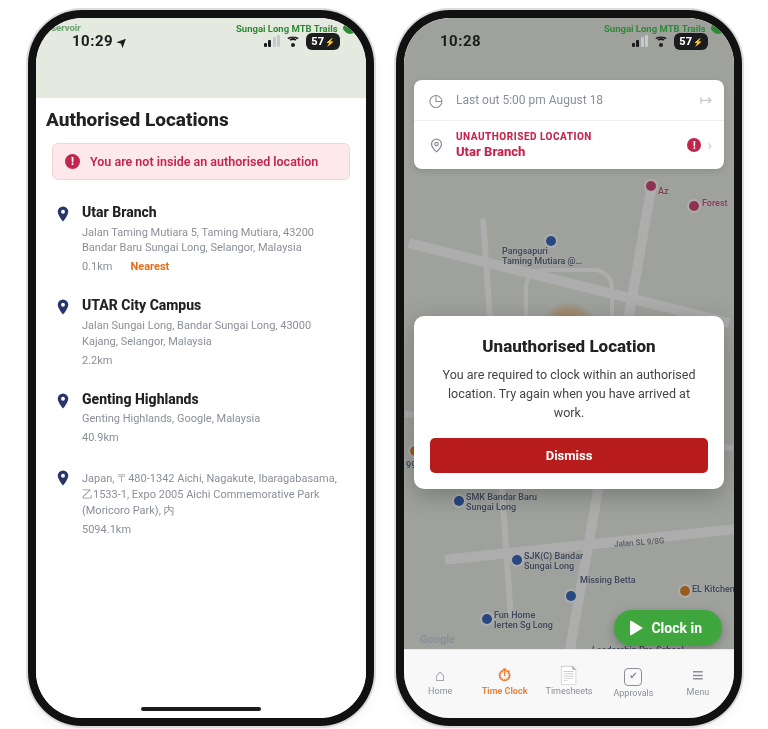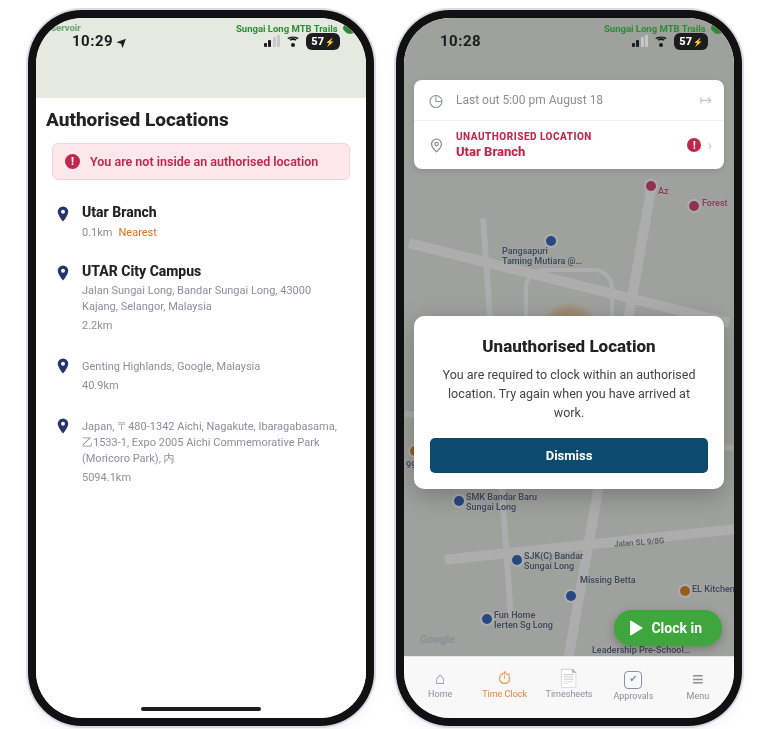--- a/index.html
+++ b/index.html
@@ -37,21 +37,21 @@
   .warn-text { color:#c3264c; font-size:12.5px; font-weight:600; }
 
   
   .loc-list { padding:0 16px; }
   .loc-item { display:flex; gap:10px; padding:10px 2px 14px 2px; }
   .pin { width:18px; height:18px; flex:none; margin-top:1px; }
   .pin svg { display:block; }
   .loc-name { font-size:14px; font-weight:800; color:#222; line-height:1.25; }
   .loc-addr { font-size:11px; color:#8a8f99; line-height:1.45; margin-top:3px; max-width:260px; }
   .loc-dist { font-size:11px; color:#8a8f99; margin-top:4px; }
-  .loc-dist .near { color:#e0701c; font-weight:400; margin-left:6px; }
+  .loc-dist .near { color:#e0701c; font-weight:700; margin-left:18px; }
 
   .home-indicator { position:absolute; bottom:7px; left:50%; transform:translateX(-50%); width:120px; height:4px; border-radius:3px; background:#1c1c1e; }
 
   
   .mapbg { position:absolute; inset:0; background:#e9ede6; }
   .road { position:absolute; background:#fff; }
   .poi-dot { position:absolute; width:10px;height:10px;border-radius:50%; background:#3b6ac0; box-shadow:0 0 0 2px #fff;}
   .poi-lbl { position:absolute; font-size:9px; font-weight:600; color:#5e6d87; white-space:nowrap; text-shadow:0 0 2px #fff,0 0 2px #fff; }
   .poi-dot.pink { background:#d24a7a; }
   .poi-dot.orange { background:#e08a2c; }
@@ -69,30 +69,30 @@
   .tc-txt-sm { font-size:12px; color:#8a8f99; }
   .tc-label { font-size:10px; color:#c3264c; font-weight:800; letter-spacing:.5px; }
   .tc-strong { font-size:13px; color:#c3264c; font-weight:800; margin-top:2px; }
   .tc-right { margin-left:auto; display:flex; align-items:center; gap:6px; color:#c7c8cc; font-size:15px;}
   .tc-right .dot{ width:14px;height:14px;border-radius:50%;background:#c3264c;color:#fff;font-size:10px;font-weight:800;display:flex;align-items:center;justify-content:center;}
 
   
   .modal { position:absolute; z-index:9; left:10px; right:10px; top:298px; background:#fff; border-radius:10px; padding:20px 16px 16px; box-shadow:0 6px 24px rgba(0,0,0,.25); text-align:center; }
   .modal h3 { font-size:17px; font-weight:800; color:#222; }
   .modal p { font-size:12.5px; color:#444; line-height:1.5; margin:10px 6px 16px;text-align:center; }
-  .btn-orange { background:#0c4a6e; color:#fff; font-size:13px; font-weight:700; border:none; border-radius:5px; padding:10px 0; width:100%; cursor:pointer; }
+  .btn-orange { background:#b91c1c; color:#fff; font-size:13px; font-weight:700; border:none; border-radius:5px; padding:10px 0; width:100%; cursor:pointer; }
 
   
   .fab { position:absolute; z-index:4; right:12px; bottom:72px; background:#3ea63d; color:#fff; border-radius:999px; padding:10px 20px 10px 16px; display:flex; align-items:center; gap:8px; font-size:14px; font-weight:700; box-shadow:0 3px 10px rgba(0,0,0,.25);}
   .fab .tri { width:0;height:0;border-left:13px solid #fff;border-top:8px solid transparent;border-bottom:8px solid transparent; border-radius:2px;}
 
   
-  .tabbar { position:absolute; bottom:0; left:0; right:0; height:62px; z-index:4; background:#f8f8f9; border-top:1px solid #e6e8eb; display:flex; justify-content:space-between; align-items:center; padding:4px 4px 10px; }
+  .tabbar { position:absolute; bottom:0; left:0; right:0; height:69px; z-index:4; background:#f8f8f9; border-top:1px solid #e6e8eb; display:flex; justify-content:space-between; align-items:center; padding:4px 4px 10px; }
   .tab { display:flex; flex-direction:column; align-items:center; gap:2px; font-size:9px; color:#8a8f99; flex:1;}
-  .tab.active { color:#e8843a; }
+  .tab.active { color:#e8843a;font-weight:bold; }
   .tab .ic { font-size:17px; line-height:1; }
 
   
   .ic-home::before{content:"⌂";}
   .ic-clock::before{content:"⏱";}
   .ic-sheet::before{content:"📄"; filter:grayscale(1);}
   .ic-approve::before{content:"✔"; display:inline-block; width:16px;height:16px;border:1.5px solid currentColor;border-radius:4px;font-size:10px;line-height:14px;text-align:center;}
   .ic-menu::before{content:"≡"; font-size:20px;}
   .chev::before{content:"›";}
   .ic-clock-o::before{content:"◷"; font-size:17px}
@@ -144,20 +144,21 @@
         <div class="loc-list" id="loc-list">
             <div class="loc-item">
               <span class="pin">
                 <svg width="18" height="18" viewBox="0 0 24 24">
                   <path fill="#27356a" d="M12 2a7 7 0 0 0-7 7c0 5 7 13 7 13s7-8 7-13a7 7 0 0 0-7-7Z"></path>
                   <circle cx="12" cy="9" r="2.6" fill="#fff"></circle>
                 </svg>
               </span>
               <div>
                 <div class="loc-name">Utar Branch</div>
+                <div class="loc-addr">Jalan Taming Mutiara 5, Taming Mutiara, 43200 Bandar Baru Sungai Long, Selangor, Malaysia</div>
                 <div class="loc-dist"><span>0.1km</span><span class="near">Nearest</span></div>
               </div>
             </div>
             <div class="loc-item">
               <span class="pin">
                 <svg width="18" height="18" viewBox="0 0 24 24">
                   <path fill="#27356a" d="M12 2a7 7 0 0 0-7 7c0 5 7 13 7 13s7-8 7-13a7 7 0 0 0-7-7Z"></path>
                   <circle cx="12" cy="9" r="2.6" fill="#fff"></circle>
                 </svg>
               </span>
@@ -168,20 +169,21 @@
               </div>
             </div>
             <div class="loc-item">
               <span class="pin">
                 <svg width="18" height="18" viewBox="0 0 24 24">
                   <path fill="#27356a" d="M12 2a7 7 0 0 0-7 7c0 5 7 13 7 13s7-8 7-13a7 7 0 0 0-7-7Z"></path>
                   <circle cx="12" cy="9" r="2.6" fill="#fff"></circle>
                 </svg>
               </span>
               <div>
+                <div class="loc-name">Genting Highlands</div>
                 <div class="loc-addr">Genting Highlands, Google, Malaysia</div>
                 <div class="loc-dist"><span>40.9km</span></div>
               </div>
             </div>
             <div class="loc-item">
               <span class="pin">
                 <svg width="18" height="18" viewBox="0 0 24 24">
                   <path fill="#27356a" d="M12 2a7 7 0 0 0-7 7c0 5 7 13 7 13s7-8 7-13a7 7 0 0 0-7-7Z"></path>
                   <circle cx="12" cy="9" r="2.6" fill="#fff"></circle>
                 </svg>

